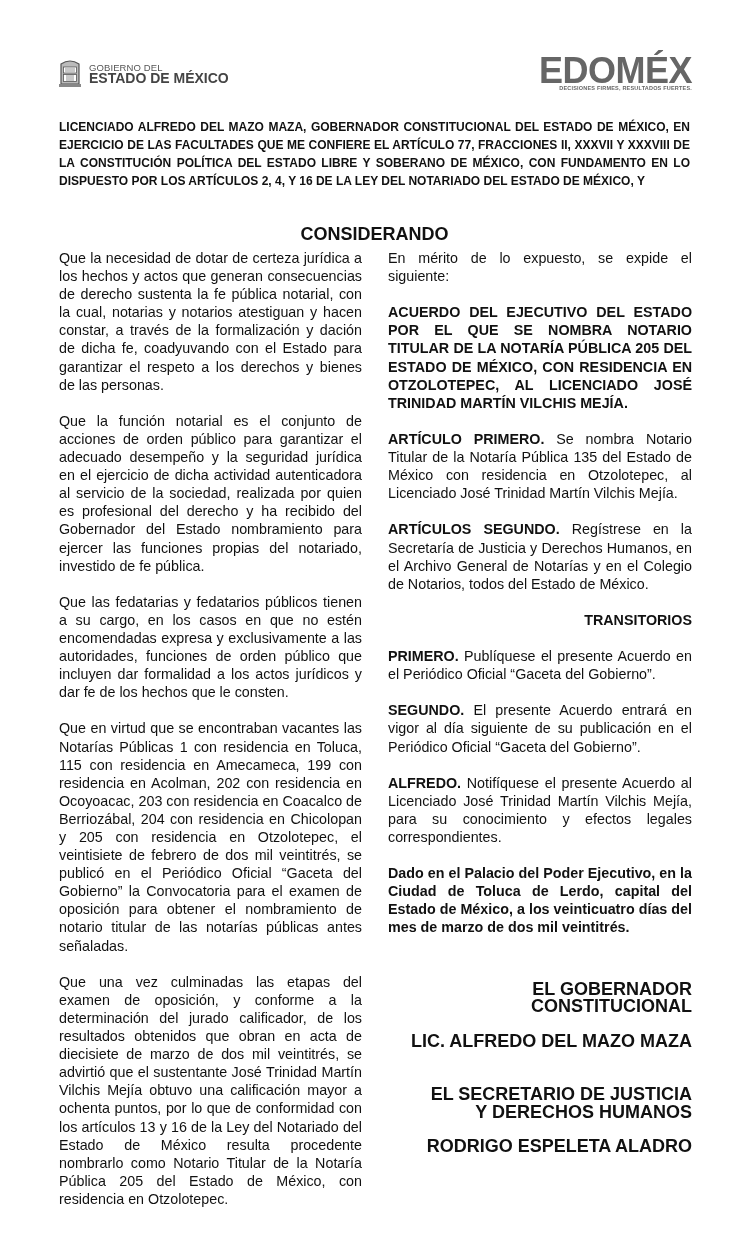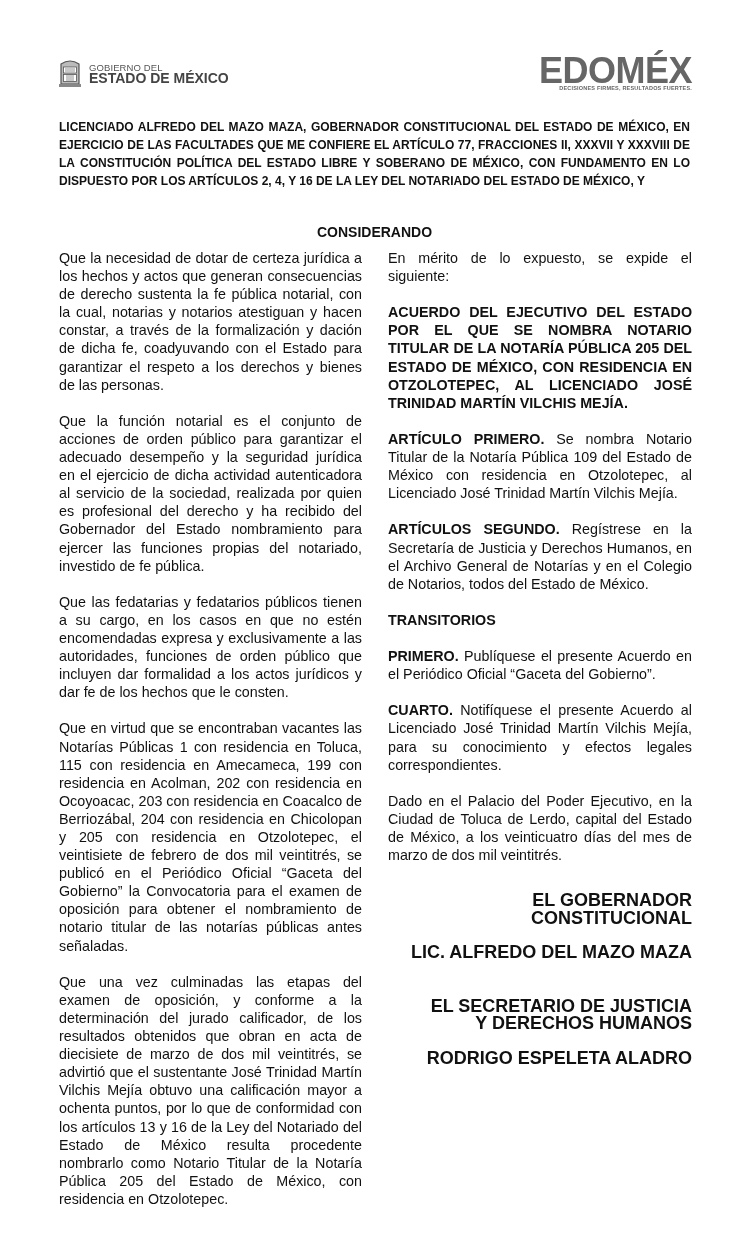--- a/index.html
+++ b/index.html
@@ -8,28 +8,28 @@
   .gov-logo { position: absolute; left: 0; top: 2px; display: flex; align-items: center; }
   .shield { width: 26px; height: 30px; position: relative; }
   .gov-text { margin-left: 6px; line-height: 11px; color: #555; }
   .gov-line1 { font-size: 9.5px; letter-spacing: 0.1px; }
   .gov-line2 { font-size: 14px; font-weight: bold; color: #444; }
   .edomex { position: absolute; right: 0; top: 2px; text-align: right; }
   .edomex-word { font-size: 36px; font-weight: bold; color: #666; letter-spacing: -0.5px; line-height: 26px; }
   .edomex-tag { font-size: 5.5px; font-weight: bold; color: #666; letter-spacing: 0.2px; margin-top: 1px; }
 
   .preamble { position: absolute; top: 118px; left: 59px; width: 631px; font-size: 12px; font-weight: bold; line-height: 18px; text-align: justify; text-align-last: left; }
-  .considerando { position: absolute; top: 224px; left: 59px; width: 631px; text-align: center; font-size: 14px; font-weight: bold; }
+  .considerando { position: absolute; top: 224px; left: 59px; width: 631px; text-align: center; font-size: 18px; font-weight: bold; }
 
   .col { position: absolute; top: 249px; font-size: 14.3px; line-height: 18.1px; text-align: justify; }
   .col-left { left: 59px; width: 303px; }
   .col-right { left: 388px; width: 304px; }
   .para { margin: 0 0 18.1px 0; hyphens: auto; }
   .bold { font-weight: bold; }
-  .center { text-align: left; }
+  .center { text-align: right; }
   .sig-block { text-align: right; font-weight: bold; font-size: 18px; line-height: 17.5px; }
 </style>
 </head>
 <body>
 
 <div class="header">
   <div class="gov-logo">
     <svg class="shield" viewBox="0 0 26 30" width="26" height="30">
       <path d="M4 6 Q13 0 22 6 L22 26 L4 26 Z" fill="#bbb" stroke="#555" stroke-width="1.2"></path>
       <rect x="6.5" y="9" width="13" height="6" fill="#fff" stroke="#555" stroke-width="0.8"></rect>
@@ -56,29 +56,30 @@
   <p class="para">Que la función notarial es el conjunto de acciones de orden público para garantizar el adecuado desempeño y la seguridad jurídica en el ejercicio de dicha actividad autenticadora al servicio de la sociedad, realizada por quien es profesional del derecho y ha recibido del Gobernador del Estado nombramiento para ejercer las funciones propias del notariado, investido de fe pública.</p>
   <p class="para">Que las fedatarias y fedatarios públicos tienen a su cargo, en los casos en que no estén encomendadas expresa y exclusivamente a las autoridades, funciones de orden público que incluyen dar formalidad a los actos jurídicos y dar fe de los hechos que le consten.</p>
   <p class="para">Que en virtud que se encontraban vacantes las Notarías Públicas 1 con residencia en Toluca, 115 con residencia en Amecameca, 199 con residencia en Acolman, 202 con residencia en Ocoyoacac, 203 con residencia en Coacalco de Berriozábal, 204 con residencia en Chicolopan y 205 con residencia en Otzolotepec, el veintisiete de febrero de dos mil veintitrés, se publicó en el Periódico Oficial “Gaceta del Gobierno” la Convocatoria para el examen de oposición para obtener el nombramiento de notario titular de las notarías públicas antes señaladas.</p>
   <p class="para">Que una vez culminadas las etapas del examen de oposición, y conforme a la determinación del jurado calificador, de los resultados obtenidos que obran en acta de diecisiete de marzo de dos mil veintitrés, se advirtió que el sustentante José Trinidad Martín Vilchis Mejía obtuvo una calificación mayor a ochenta puntos, por lo que de conformidad con los artículos 13 y 16 de la Ley del Notariado del Estado de México resulta procedente nombrarlo como Notario Titular de la Notaría Pública 205 del Estado de México, con residencia en Otzolotepec.</p>
 </div>
 
 <div class="col col-right">
   <p class="para">En mérito de lo expuesto, se expide el siguiente:</p>
   <p class="para bold">ACUERDO DEL EJECUTIVO DEL ESTADO POR EL QUE SE NOMBRA NOTARIO TITULAR DE LA NOTARÍA PÚBLICA 205 DEL ESTADO DE MÉXICO, CON RESIDENCIA EN OTZOLOTEPEC, AL LICENCIADO JOSÉ TRINIDAD MARTÍN VILCHIS MEJÍA.</p>
 
-  <p class="para"><span class="bold">ARTÍCULO PRIMERO.</span><span> Se nombra Notario Titular de la Notaría Pública 109 del Estado de México con residencia en Otzolotepec, al Licenciado José Trinidad Martín Vilchis Mejía.</span></p>
+  <p class="para"><span class="bold">ARTÍCULO PRIMERO.</span><span> Se nombra Notario Titular de la Notaría Pública 135 del Estado de México con residencia en Otzolotepec, al Licenciado José Trinidad Martín Vilchis Mejía.</span></p>
   <p class="para"><span class="bold">ARTÍCULOS SEGUNDO.</span><span> Regístrese en la Secretaría de Justicia y Derechos Humanos, en el Archivo General de Notarías y en el Colegio de Notarios, todos del Estado de México.</span></p>
 
   <p class="para bold center">TRANSITORIOS</p>
 
   <p class="para"><span class="bold">PRIMERO.</span><span> Publíquese el presente Acuerdo en el Periódico Oficial “Gaceta del Gobierno”.</span></p>
-  <p class="para"><span class="bold">CUARTO.</span><span> Notifíquese el presente Acuerdo al Licenciado José Trinidad Martín Vilchis Mejía, para su conocimiento y efectos legales correspondientes.</span></p>
+  <p class="para"><span class="bold">SEGUNDO.</span><span> El presente Acuerdo entrará en vigor al día siguiente de su publicación en el Periódico Oficial “Gaceta del Gobierno”.</span></p>
+  <p class="para"><span class="bold">ALFREDO.</span><span> Notifíquese el presente Acuerdo al Licenciado José Trinidad Martín Vilchis Mejía, para su conocimiento y efectos legales correspondientes.</span></p>
 
-  <p class="para" style="margin-bottom:28px;">Dado en el Palacio del Poder Ejecutivo, en la Ciudad de Toluca de Lerdo, capital del Estado de México, a los veinticuatro días del mes de marzo de dos mil veintitrés.</p>
+  <p class="para" style="margin-bottom:44px;font-weight:bold;">Dado en el Palacio del Poder Ejecutivo, en la Ciudad de Toluca de Lerdo, capital del Estado de México, a los veinticuatro días del mes de marzo de dos mil veintitrés.</p>
 
   <div class="sig-block">
     <div>EL GOBERNADOR CONSTITUCIONAL</div>
     <div style="height:17px"></div>
     <div>LIC. ALFREDO DEL MAZO MAZA</div>
   </div>
   <div style="height:36px"></div>
   <div class="sig-block">
     <div>EL SECRETARIO DE JUSTICIA</div>
     <div>Y DERECHOS HUMANOS</div>

